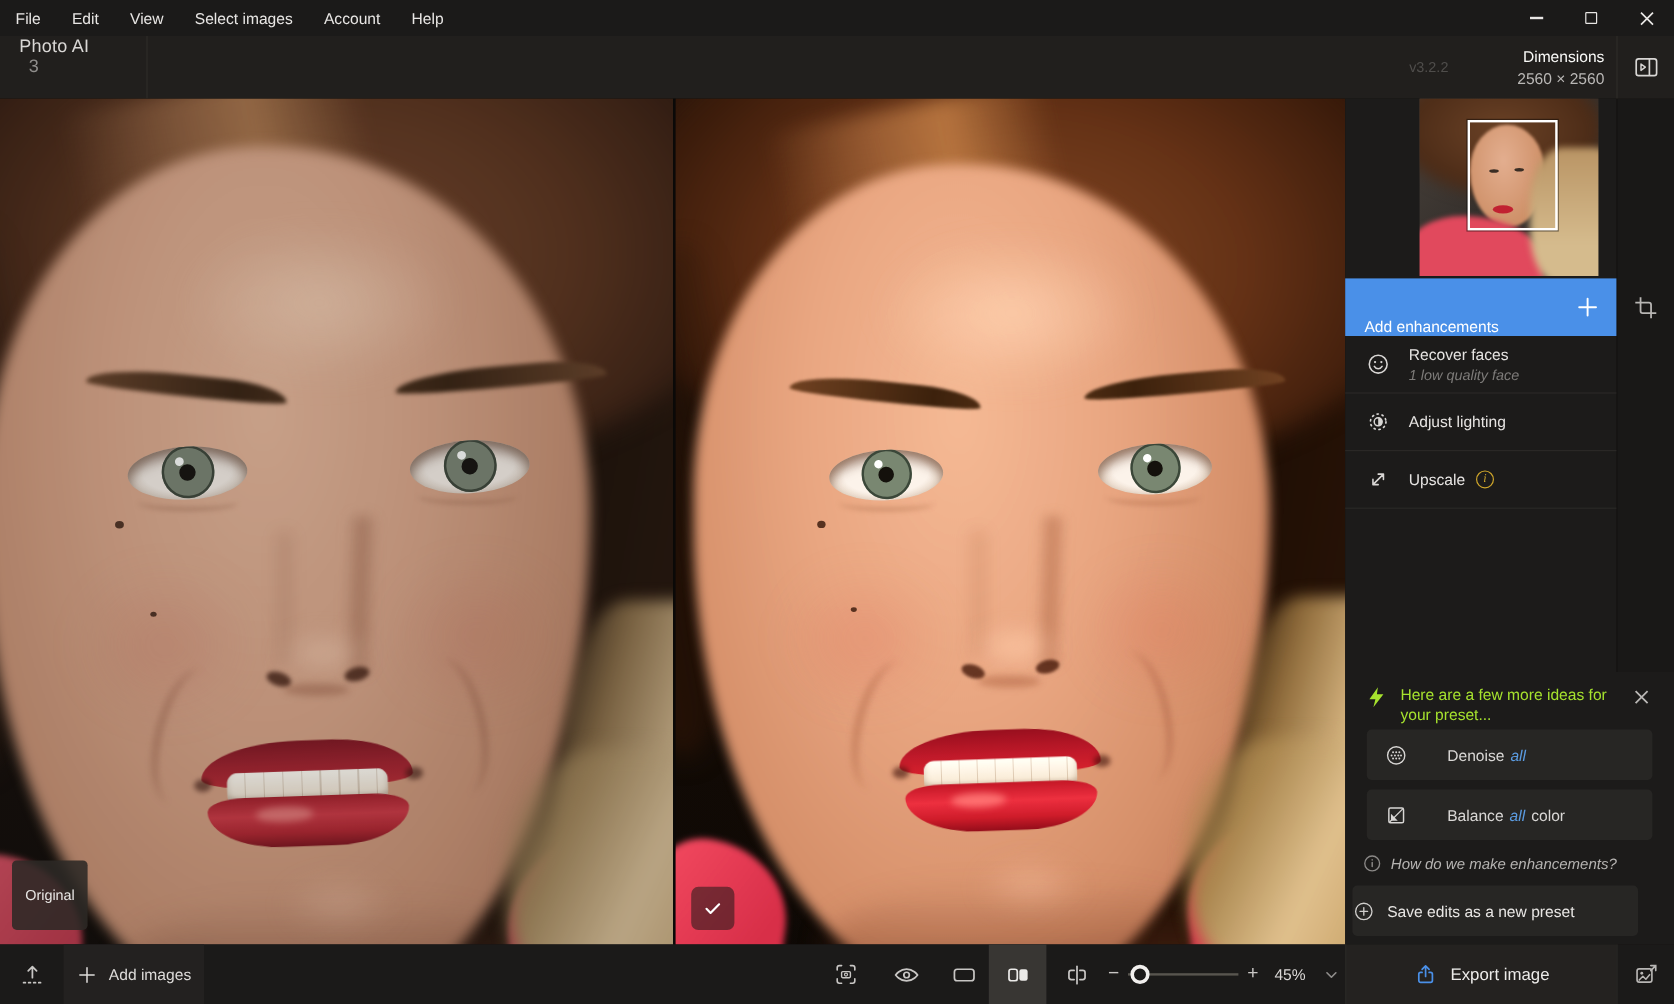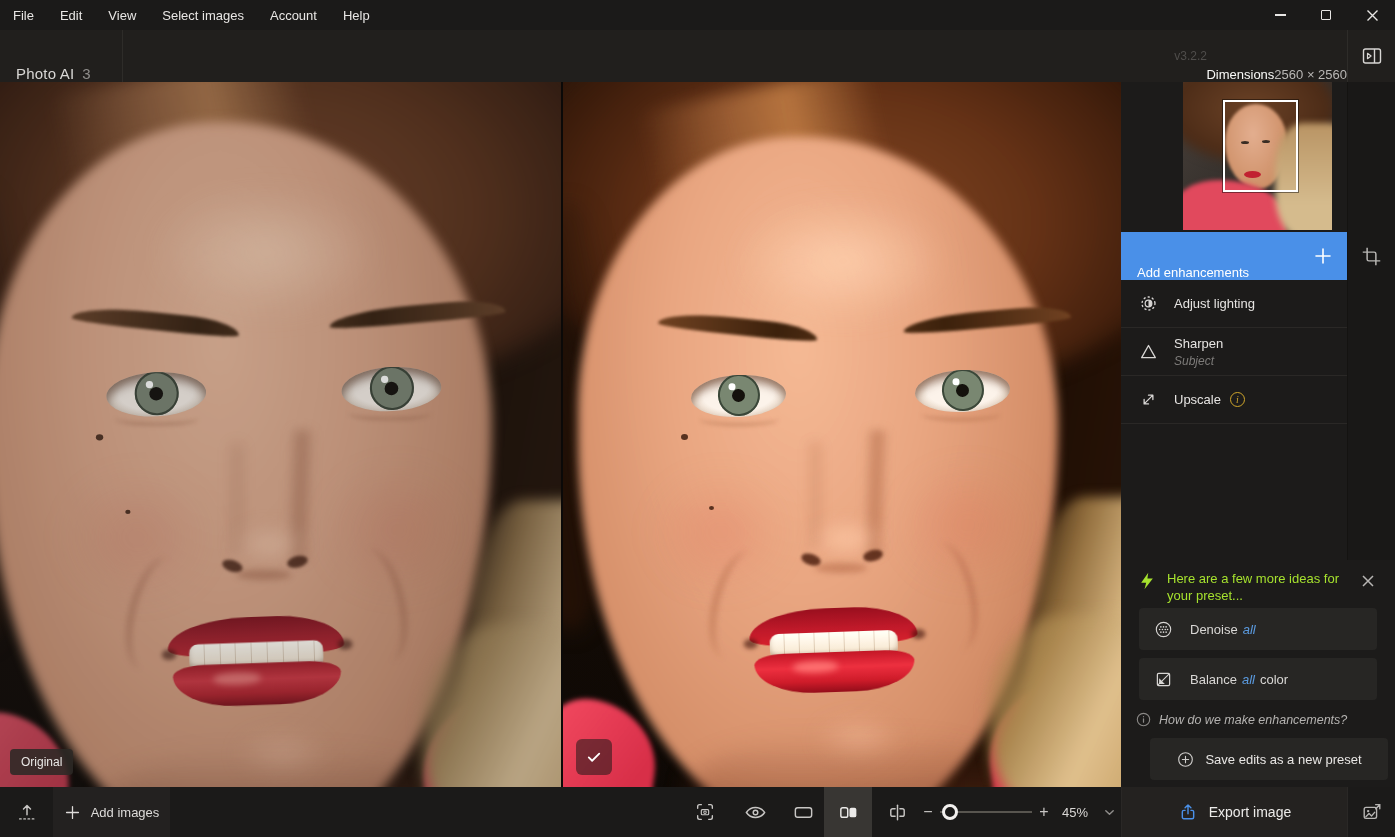--- a/index.html
+++ b/index.html
@@ -14,31 +14,31 @@
                display:flex; align-items:center; cursor:default; }
   .win-controls { position:absolute; right:0; top:0; height:30px; display:flex; }
   .win-btn { width:46px; height:30px; display:flex; align-items:center; justify-content:center; }
   .glyph-min { width:11px; height:1.5px; background:#e8e6e4; }
   .glyph-max { width:10px; height:10px; border:1.3px solid #e8e6e4; border-radius:1px; }
 
   
   .tabbar { position:absolute; top:30px; left:0; width:100%; height:52px;
             background:#211f1d; z-index:29; }
   .app-logo { position:absolute; left:0; top:0; width:123px; height:52px;
-              display:flex; align-items:flex-end; padding-left:16px;
-              border-right:1px solid #2e2c29; }
+              display:flex; align-items:flex-start; padding-left:16px;
+              border-right:1px solid #2e2c29;flex-direction:column; }
   .app-name { color:#d9d7d5; font-size:15px; letter-spacing:.2px; }
   .app-count { color:#8f8d8b; font-size:15px; margin-left:8px; }
   .file-tab { position:absolute; left:124px; top:0; width:246px; height:52px;
               background:#1e1c1a; display:flex; align-items:center; padding-left:30px; }
   .file-tab-label { color:#cfcdcb; font-size:13px; }
   .version-label { position:absolute; right:188px; top:0; height:52px; display:flex;
                    align-items:center; color:#4f4d4b; font-size:12px; }
-  .dims { position:absolute; right:48px; top:0; height:52px; display:flex;
-          flex-direction:row; justify-content:center; align-items:flex-end; }
+  .dims { position:absolute; right:58px; top:0; height:52px; display:flex;
+          flex-direction:column; justify-content:center; align-items:flex-end; }
   .dims-label { color:#fafaf8; font-size:13px; }
   .dims-value { color:#b9b7b5; font-size:13px; margin-top:3px; }
   .panel-toggle { position:absolute; right:0; top:0; width:48px; height:52px;
                   border-left:1px solid #2e2c29; display:flex; align-items:center;
                   justify-content:center; }
 
   
   .content { position:absolute; top:82px; left:0; right:0; bottom:50px; }
   .pane { position:absolute; top:0; bottom:0; overflow:hidden; background:#0d0a08; }
   .pane-left { left:0; width:561px; }
@@ -151,21 +151,21 @@
               border-radius:65% 35% 0 10%; background:linear-gradient(240deg,#e34b5f 0%,#c93148 80%); }
   .ph-blonde { position:absolute; right:-28px; top:415px; width:118px; height:340px;
                border-radius:45% 5% 0 30%; filter:blur(6px);
                background:linear-gradient(105deg, rgba(150,110,60,0) 0%, #8a6a3e 28%, #cbad7e 58%, #e3cc9f 78%, #b8945f 96%); }
   .ph-blonde2 { position:absolute; right:-18px; bottom:-28px; width:150px; height:200px;
                 border-radius:50% 20% 0 40%; filter:blur(7px);
                 background:linear-gradient(115deg, rgba(150,110,60,0) 0%, #a0804e 30%, #d6ba8c 65%, #c2a06c 95%); }
 
   .badge-original { position:absolute; left:10px; bottom:12px; z-index:5;
                     background:rgba(44,41,38,.88); color:#e9e7e5; font-size:12px;
-                    padding:6px 11px; border-radius:4px; }
+                    padding:22px 11px; border-radius:4px; }
   .badge-check { position:absolute; left:13px; bottom:12px; z-index:5; width:36px; height:36px;
                  border-radius:6px; background:rgba(30,26,24,.55);
                  display:flex; align-items:center; justify-content:center; }
 
   
   .rightcol { position:absolute; left:1121px; top:82px; width:274px; bottom:50px;
               background:#1c1b1a; }
   .strip-bg { position:absolute; left:226px; top:0; width:48px; height:478px;
               background:#191817; border-left:1px solid #141311; }
   .thumb { position:absolute; left:62px; top:0; width:149px; height:148px; overflow:hidden;
@@ -203,32 +203,32 @@
   .enh-sub { color:#7d7b79; font-size:12px; font-style:italic; margin-top:3px; }
   .info-badge { margin-left:9px; width:15px; height:15px; border-radius:50%;
                 border:1.3px solid #cfa62b; color:#cfa62b; font-size:10px; font-style:italic;
                 display:flex; align-items:center; justify-content:center; font-family:"Liberation Serif", serif; }
 
   .sg-header { position:absolute; left:16px; top:488px; width:242px; display:flex; gap:10px; }
   .sg-header-text { color:#a6e22e; font-size:13px; line-height:17px; width:176px; }
   .sg-close { margin-left:auto; width:22px; height:22px; display:flex; align-items:center;
               justify-content:center; cursor:pointer; }
   .sg-card { position:absolute; left:18px; width:238px; height:42px; background:#272624;
-             border-radius:4px; display:flex; align-items:center; padding-left:14px; gap:16px;
+             border-radius:4px; display:flex; align-items:center; padding-left:14px; gap:32px;
              cursor:pointer; }
   .sg-card-1 { top:526px; } .sg-card-2 { top:576px; }
   .sg-label { color:#d9d7d5; font-size:13px; display:flex; }
   .sg-label .em { color:#5b9be0; font-style:italic; margin-left:5px; }
   .sg-label .post { margin-left:5px; }
   .how-row { position:absolute; left:15px; top:630px; display:flex; align-items:center; gap:8px;
              cursor:pointer; }
   .how-text { color:#b5b3b1; font-size:12.5px; font-style:italic; }
-  .save-btn { position:absolute; left:29px; top:656px; width:238px; height:42px;
+  .save-btn { position:absolute; left:6px; top:656px; width:238px; height:42px;
               background:#272624; border-radius:4px; display:flex; align-items:center;
-              justify-content:center; gap:10px; cursor:pointer; }
+              justify-content:flex-start; gap:10px; cursor:pointer; }
   .save-label { color:#e8e6e4; font-size:13px; font-weight:500; }
 
   
   .bottombar { position:absolute; left:0; bottom:0; width:100%; height:50px; background:#1b1a19; }
   .bb-tile { position:absolute; top:0; height:50px; display:flex; align-items:center;
              justify-content:center; }
   .upload-tile { left:0; width:53px; }
   .addimg-btn { left:53px; width:117px; background:#232120; display:flex; align-items:center;
                 gap:10px; justify-content:center; cursor:pointer; }
   .addimg-label { color:#dddbd9; font-size:13px; }
@@ -446,38 +446,41 @@
       <svg width="21" height="21" viewBox="0 0 24 24">
         <path d="M7 2v13a2 2 0 0 0 2 2h13" fill="none" stroke="#b8b6b4" stroke-width="1.7"></path>
         <path d="M2 7h13a2 2 0 0 1 2 2v13" fill="none" stroke="#b8b6b4" stroke-width="1.7"></path>
       </svg>
     </div>
 
     <div class="enh-list">
       <div class="enh-item">
         <span class="enh-icon">
           <svg width="21" height="21" viewBox="0 0 24 24">
+              <circle cx="12" cy="12" r="8.5" fill="none" stroke="#d8d6d4" stroke-width="1.5"></circle>
+              <circle cx="9" cy="10" r="1.1" fill="#d8d6d4"></circle>
+              <circle cx="15" cy="10" r="1.1" fill="#d8d6d4"></circle>
+              <path d="M8.3 14s1.4 2.3 3.7 2.3 3.7-2.3 3.7-2.3" fill="none" stroke="#d8d6d4" stroke-width="1.5" stroke-linecap="round"></path>
+            </svg>
+        </span>
+        <span class="enh-texts">
+          <span class="enh-label">Recover faces</span>
+          <span class="enh-sub">1 low quality face</span>
+        </span>
+      </div>
+      <div class="enh-item">
+        <span class="enh-icon">
+          <svg width="21" height="21" viewBox="0 0 24 24">
               <circle cx="12" cy="12" r="7.4" fill="none" stroke="#d8d6d4" stroke-width="1.6" stroke-dasharray="1.2 3.6" stroke-linecap="round"></circle>
               <circle cx="12" cy="12" r="3.8" fill="none" stroke="#d8d6d4" stroke-width="1.4"></circle>
               <path d="M12 8.2a3.8 3.8 0 0 1 0 7.6z" fill="#d8d6d4"></path>
             </svg>
         </span>
         <span class="enh-texts">
           <span class="enh-label">Adjust lighting</span>
-        </span>
-      </div>
-      <div class="enh-item">
-        <span class="enh-icon">
-          <svg width="21" height="21" viewBox="0 0 24 24">
-              <path d="M12 5.2L19.8 19H4.2z" fill="none" stroke="#d8d6d4" stroke-width="1.5" stroke-linejoin="round"></path>
-            </svg>
-        </span>
-        <span class="enh-texts">
-          <span class="enh-label">Sharpen</span>
-          <span class="enh-sub">Subject</span>
         </span>
       </div>
       <div class="enh-item">
         <span class="enh-icon">
           <svg width="21" height="21" viewBox="0 0 24 24">
               <path d="M7 17L17 7M12 7h5v5M12 17H7v-5" fill="none" stroke="#d8d6d4" stroke-width="1.5" stroke-linecap="round" stroke-linejoin="round"></path>
             </svg>
         </span>
         <span class="enh-texts">
           <span class="enh-label">

